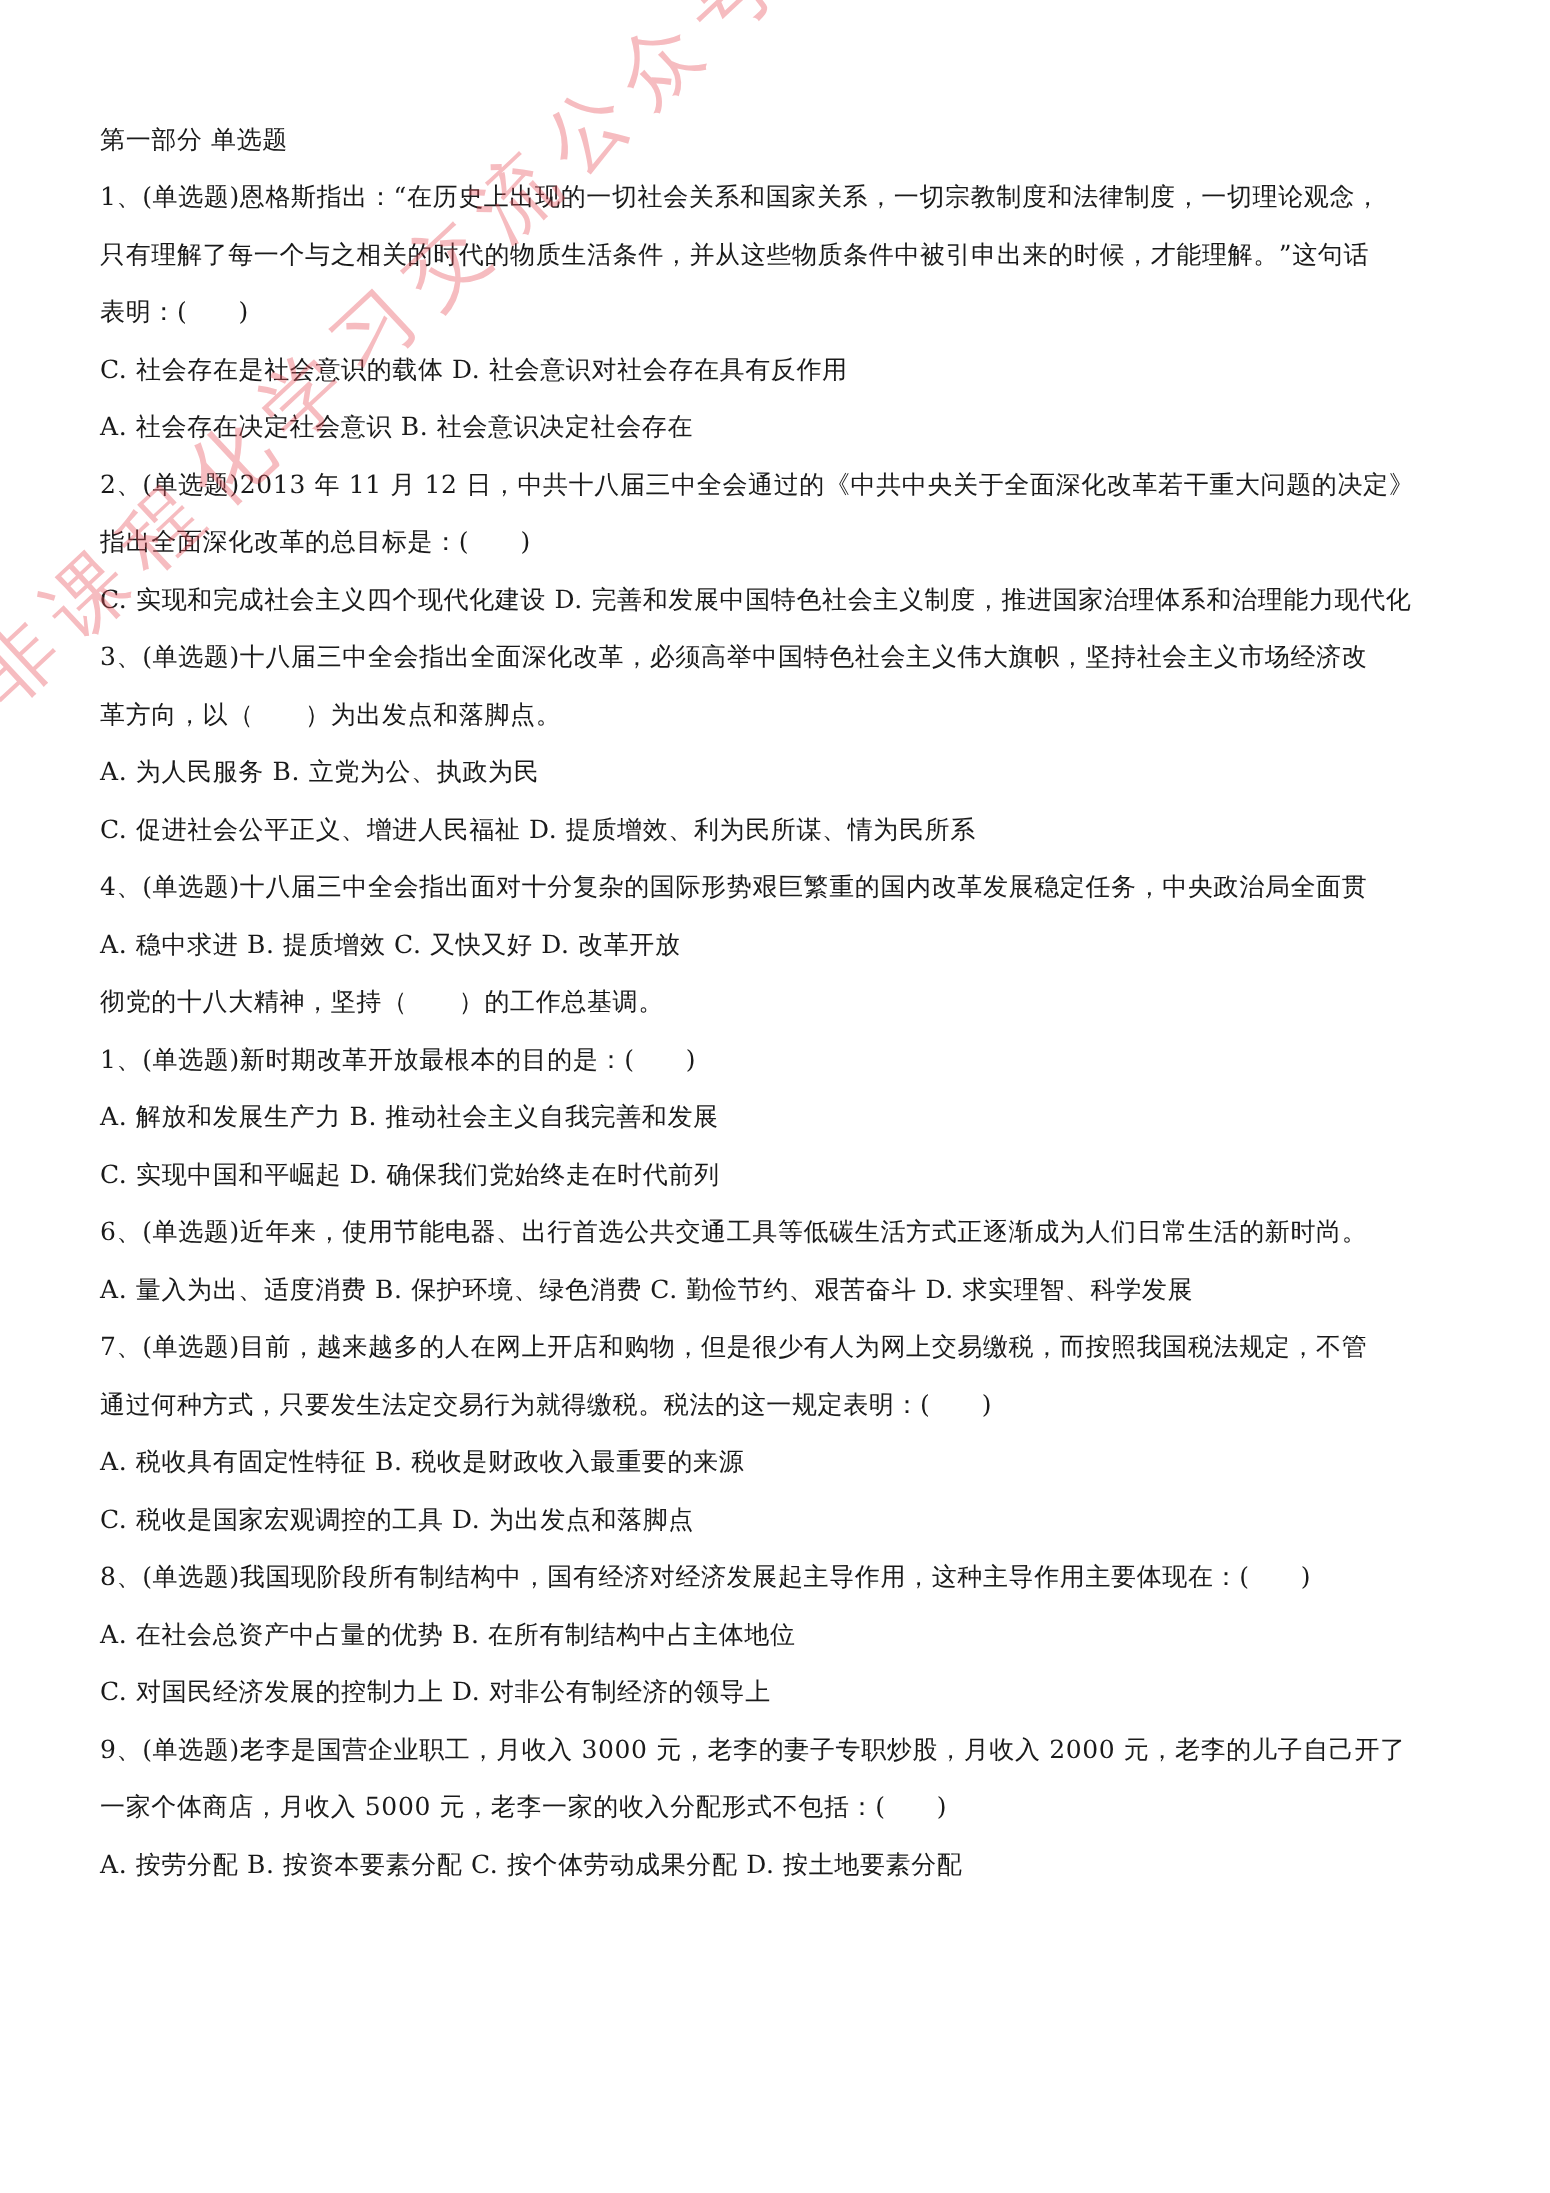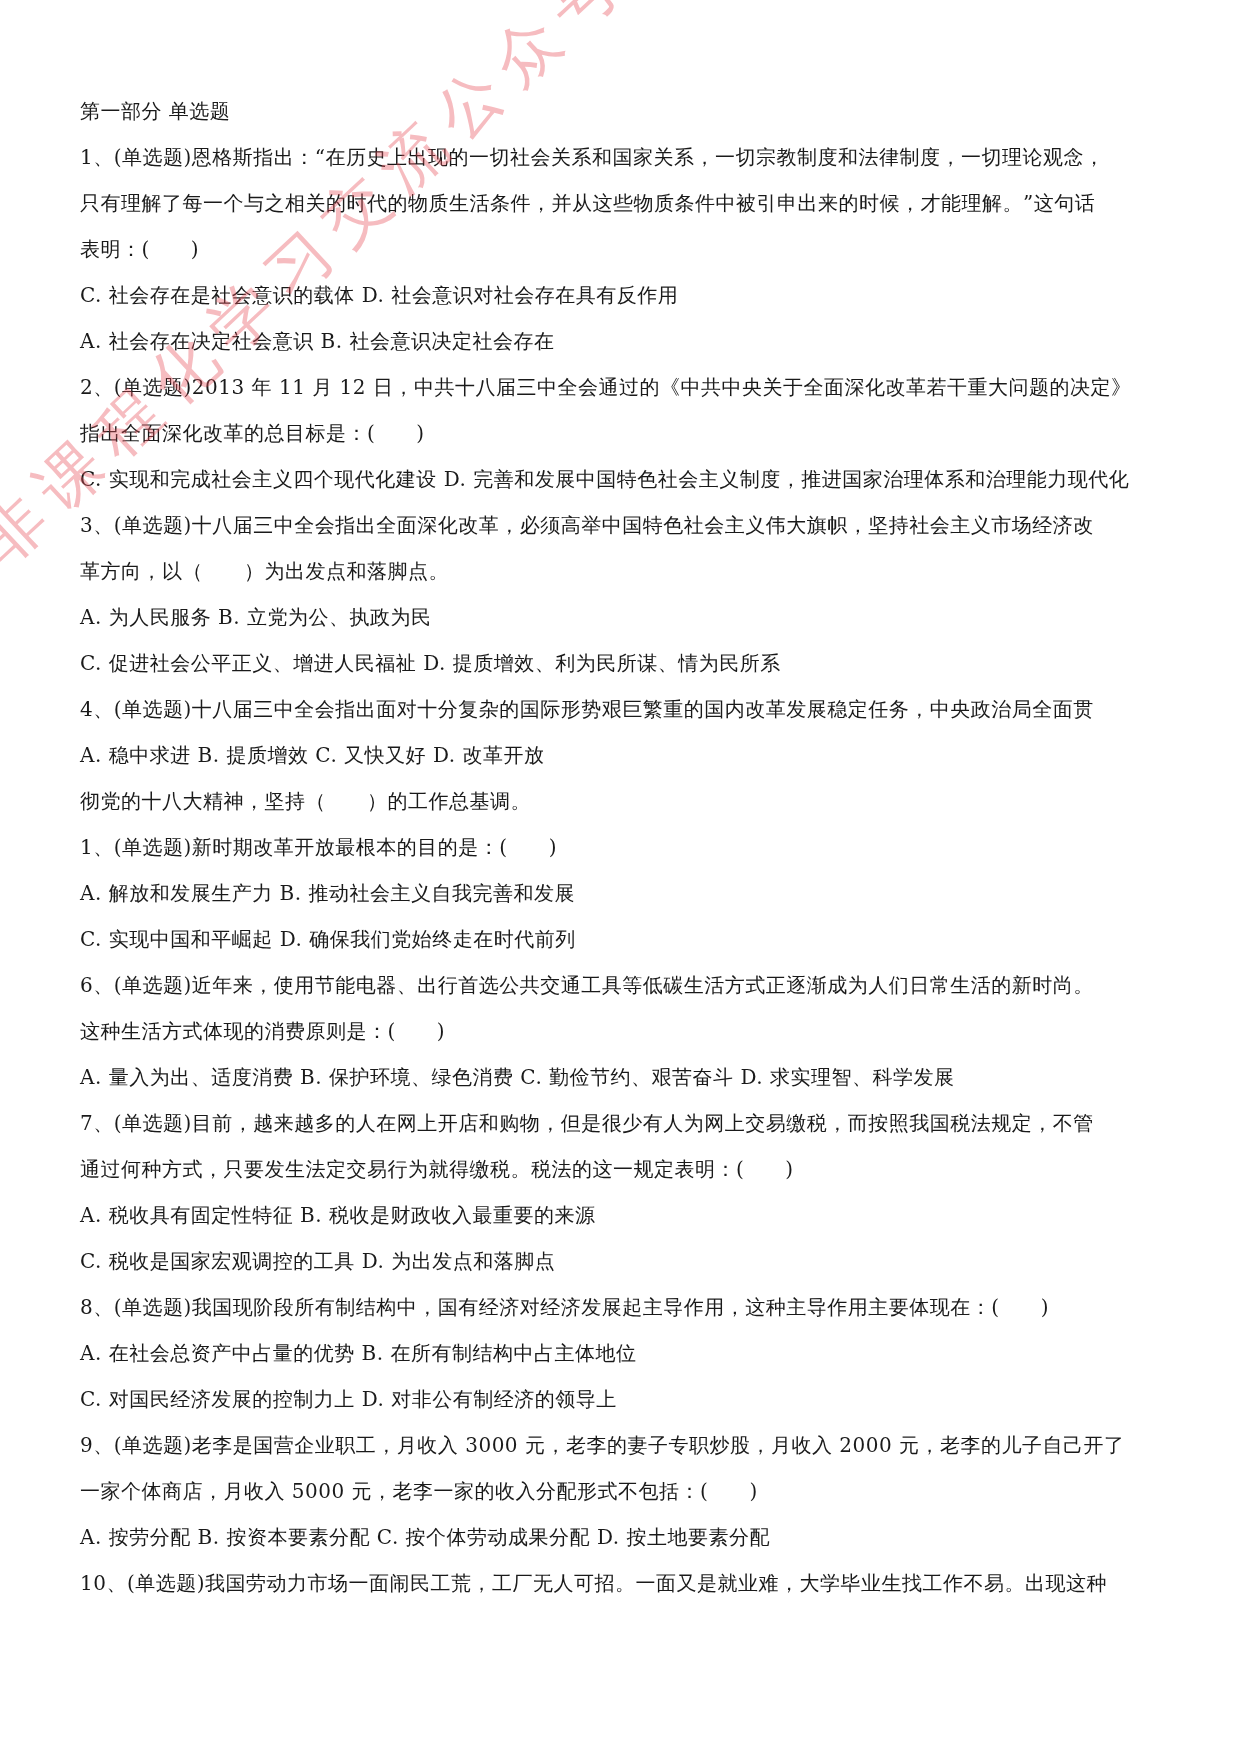--- a/index.html
+++ b/index.html
@@ -31,29 +31,27 @@
     <div class="line">革方向，以（　　）为出发点和落脚点。</div>
     <div class="line">A. 为人民服务 B. 立党为公、执政为民</div>
     <div class="line">C. 促进社会公平正义、增进人民福祉 D. 提质增效、利为民所谋、情为民所系</div>
     <div class="line">4、(单选题)十八届三中全会指出面对十分复杂的国际形势艰巨繁重的国内改革发展稳定任务，中央政治局全面贯</div>
     <div class="line">A. 稳中求进 B. 提质增效 C. 又快又好 D. 改革开放</div>
     <div class="line">彻党的十八大精神，坚持（　　）的工作总基调。</div>
     <div class="line">1、(单选题)新时期改革开放最根本的目的是：(　　)</div>
     <div class="line">A. 解放和发展生产力 B. 推动社会主义自我完善和发展</div>
     <div class="line">C. 实现中国和平崛起 D. 确保我们党始终走在时代前列</div>
     <div class="line">6、(单选题)近年来，使用节能电器、出行首选公共交通工具等低碳生活方式正逐渐成为人们日常生活的新时尚。</div>
-    <div class="line">这种生活方式体现的消费原则是：(　　)</div>
     <div class="line">A. 量入为出、适度消费 B. 保护环境、绿色消费 C. 勤俭节约、艰苦奋斗 D. 求实理智、科学发展</div>
     <div class="line">7、(单选题)目前，越来越多的人在网上开店和购物，但是很少有人为网上交易缴税，而按照我国税法规定，不管</div>
     <div class="line">通过何种方式，只要发生法定交易行为就得缴税。税法的这一规定表明：(　　)</div>
     <div class="line">A. 税收具有固定性特征 B. 税收是财政收入最重要的来源</div>
     <div class="line">C. 税收是国家宏观调控的工具 D. 为出发点和落脚点</div>
     <div class="line">8、(单选题)我国现阶段所有制结构中，国有经济对经济发展起主导作用，这种主导作用主要体现在：(　　)</div>
     <div class="line">A. 在社会总资产中占量的优势 B. 在所有制结构中占主体地位</div>
     <div class="line">C. 对国民经济发展的控制力上 D. 对非公有制经济的领导上</div>
     <div class="line">9、(单选题)老李是国营企业职工，月收入 3000 元，老李的妻子专职炒股，月收入 2000 元，老李的儿子自己开了</div>
     <div class="line">一家个体商店，月收入 5000 元，老李一家的收入分配形式不包括：(　　)</div>
     <div class="line">A. 按劳分配 B. 按资本要素分配 C. 按个体劳动成果分配 D. 按土地要素分配</div>
-    <div class="line">10、(单选题)我国劳动力市场一面闹民工荒，工厂无人可招。一面又是就业难，大学毕业生找工作不易。出现这种</div>
   </div>
 </div>
 
 <div class="watermark">非课程化学习交流公众号时政连连看搜集于网络</div>
 
 </body></html>

